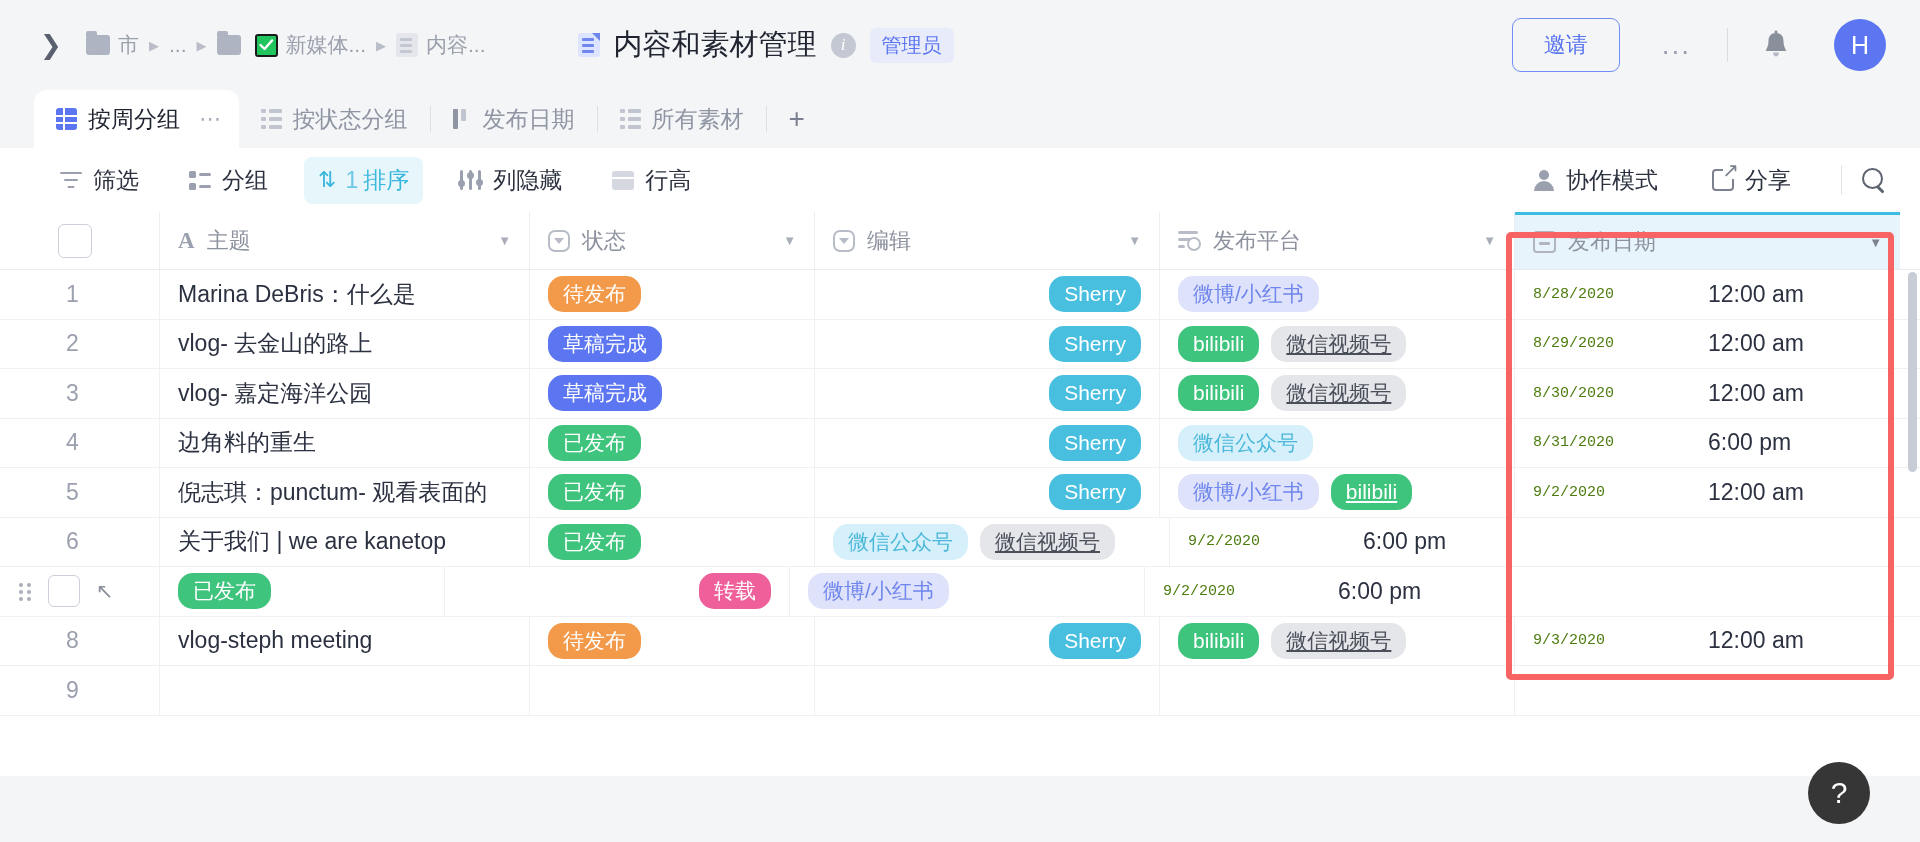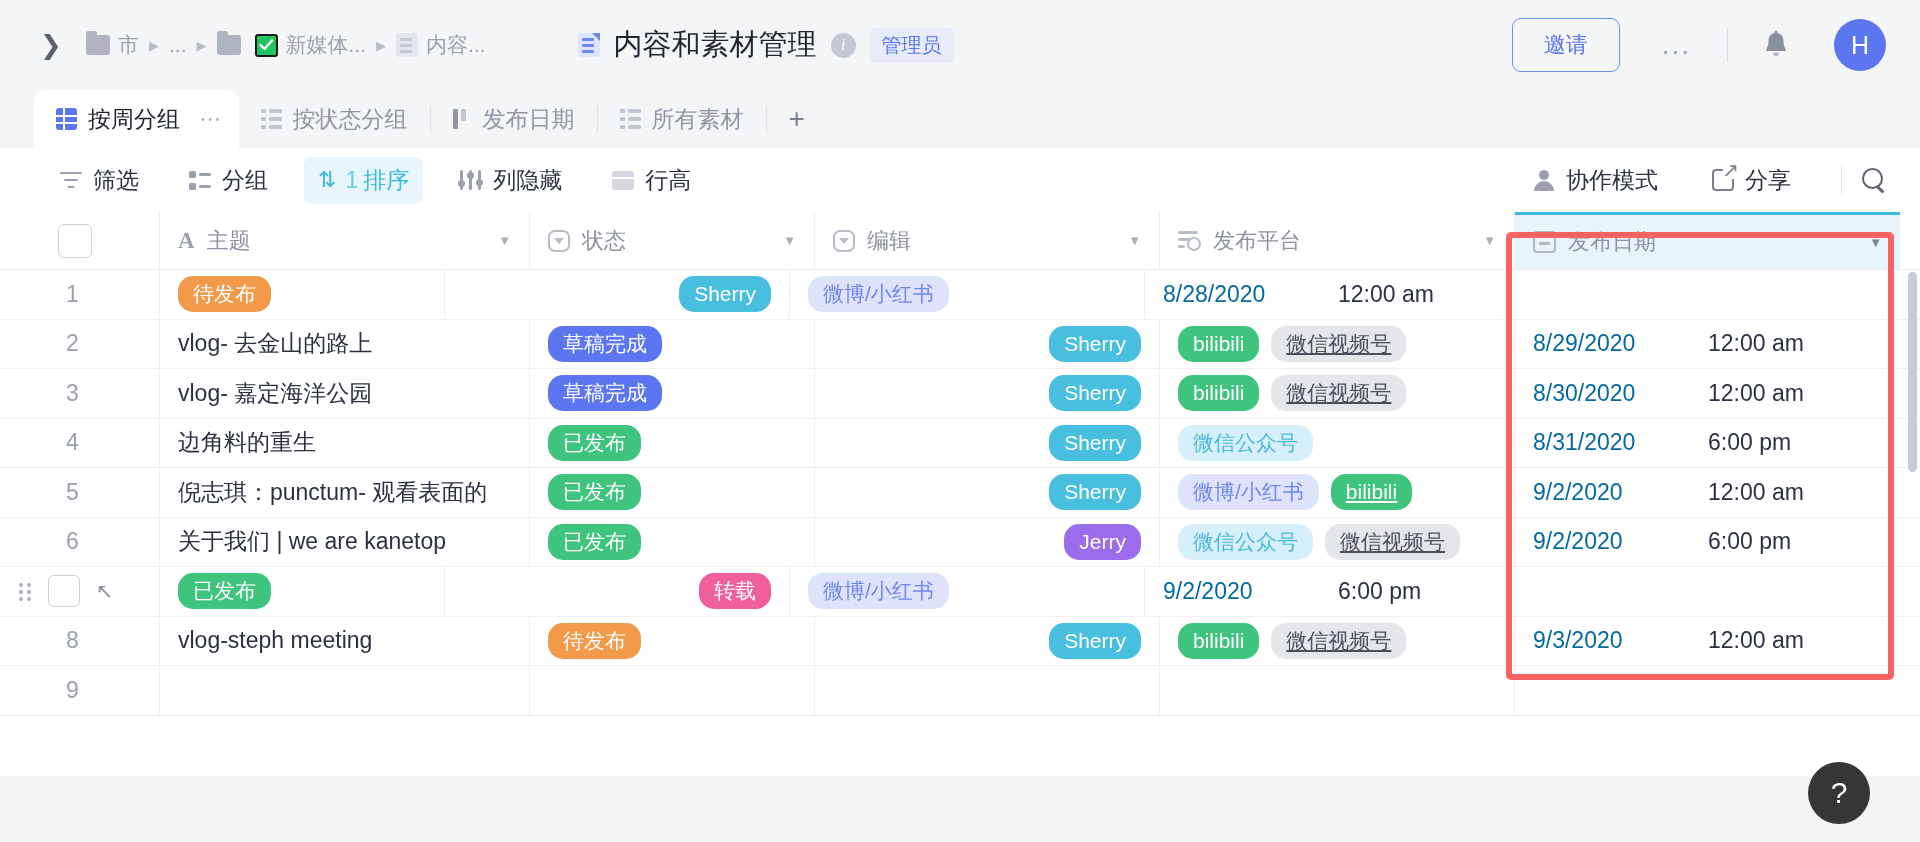--- a/index.html
+++ b/index.html
@@ -224,21 +224,21 @@
   }
   .cell.c-date { border-right: none; gap: 0; }
   .rownum { justify-content: flex-start; padding-left: 66px; color: #9aa0ad; font-size: 23px; }
   .cell-title { font-size: 23px; color: #2b3140; white-space: nowrap; }
   .chip {
     border-radius: 15px; padding: 5px 15px; font-size: 21px; white-space: nowrap;
     display: inline-block; line-height: 1.25;
   }
   .chip + .chip { margin-left: 12px; text-decoration: underline; }
   .chip-white { color: #fff; }
-  .date-d { width: 175px; font-size: 23px; color: #0369a1; }
+  .date-d { width: 175px; font-size: 15px; color: #4d7c0f; font-family: Liberation Mono, monospace; }
   .date-t { font-size: 23px; color: #2b3140; }
 
   
   .row.hovered .rownum { padding-left: 0; }
   .row-tools { display: flex; align-items: center; gap: 0; padding-left: 18px; }
   .drag-dots { width: 16px; height: 20px; position: relative; cursor: grab; flex:0 0 auto;}
   .drag-dots i { position: absolute; width: 4px; height: 4px; border-radius: 50%; background: #a9aeb9; }
   .drag-dots i:nth-child(1){left:1px;top:2px;} .drag-dots i:nth-child(2){left:9px;top:2px;}
   .drag-dots i:nth-child(3){left:1px;top:9px;} .drag-dots i:nth-child(4){left:9px;top:9px;}
   .drag-dots i:nth-child(5){left:1px;top:16px;} .drag-dots i:nth-child(6){left:9px;top:16px;}
@@ -464,20 +464,23 @@
         <span class="lbl">发布日期</span>
         <span class="caret" style="color:#7c828e">▼</span>
       </div>
     </div>
 
     <div class="rows" id="rows">
         <div class="row">
           <div class="cell c-idx rownum">
             <span>1</span>
           </div>
+          <div class="cell c-title">
+            <span class="cell-title">Marina DeBris：什么是</span>
+          </div>
           <div class="cell c-status">
             <span class="chip chip-white" style="background:#f2994a;color:#ffffff">待发布</span>
           </div>
           <div class="cell c-editor">
             <span class="chip chip-white" style="background:#49bfe0;color:#ffffff">Sherry</span>
           </div>
           <div class="cell c-platform">
             <span class="chip" style="background:#dfe2fb;color:#6f86ec">微博/小红书</span>
           </div>
           <div class="cell c-date">
@@ -574,23 +577,20 @@
         </div>
         <div class="row">
           <div class="cell c-idx rownum">
             <span>6</span>
           </div>
           <div class="cell c-title">
             <span class="cell-title">关于我们 | we are kanetop</span>
           </div>
           <div class="cell c-status">
             <span class="chip chip-white" style="background:#3fc47e;color:#ffffff">已发布</span>
-          </div>
-          <div class="cell c-editor">
-            <span class="chip chip-white" style="background:#9b6ded;color:#ffffff">Jerry</span>
           </div>
           <div class="cell c-platform">
             <span class="chip" style="background:#d6f0fb;color:#4bb8d9">微信公众号</span>
             <span class="chip" style="background:#e4e6ea;color:#4a4f5a">微信视频号</span>
           </div>
           <div class="cell c-date">
             <span class="date-d">9/2/2020</span>
             <span class="date-t">6:00 pm</span>
           </div>
         </div>

